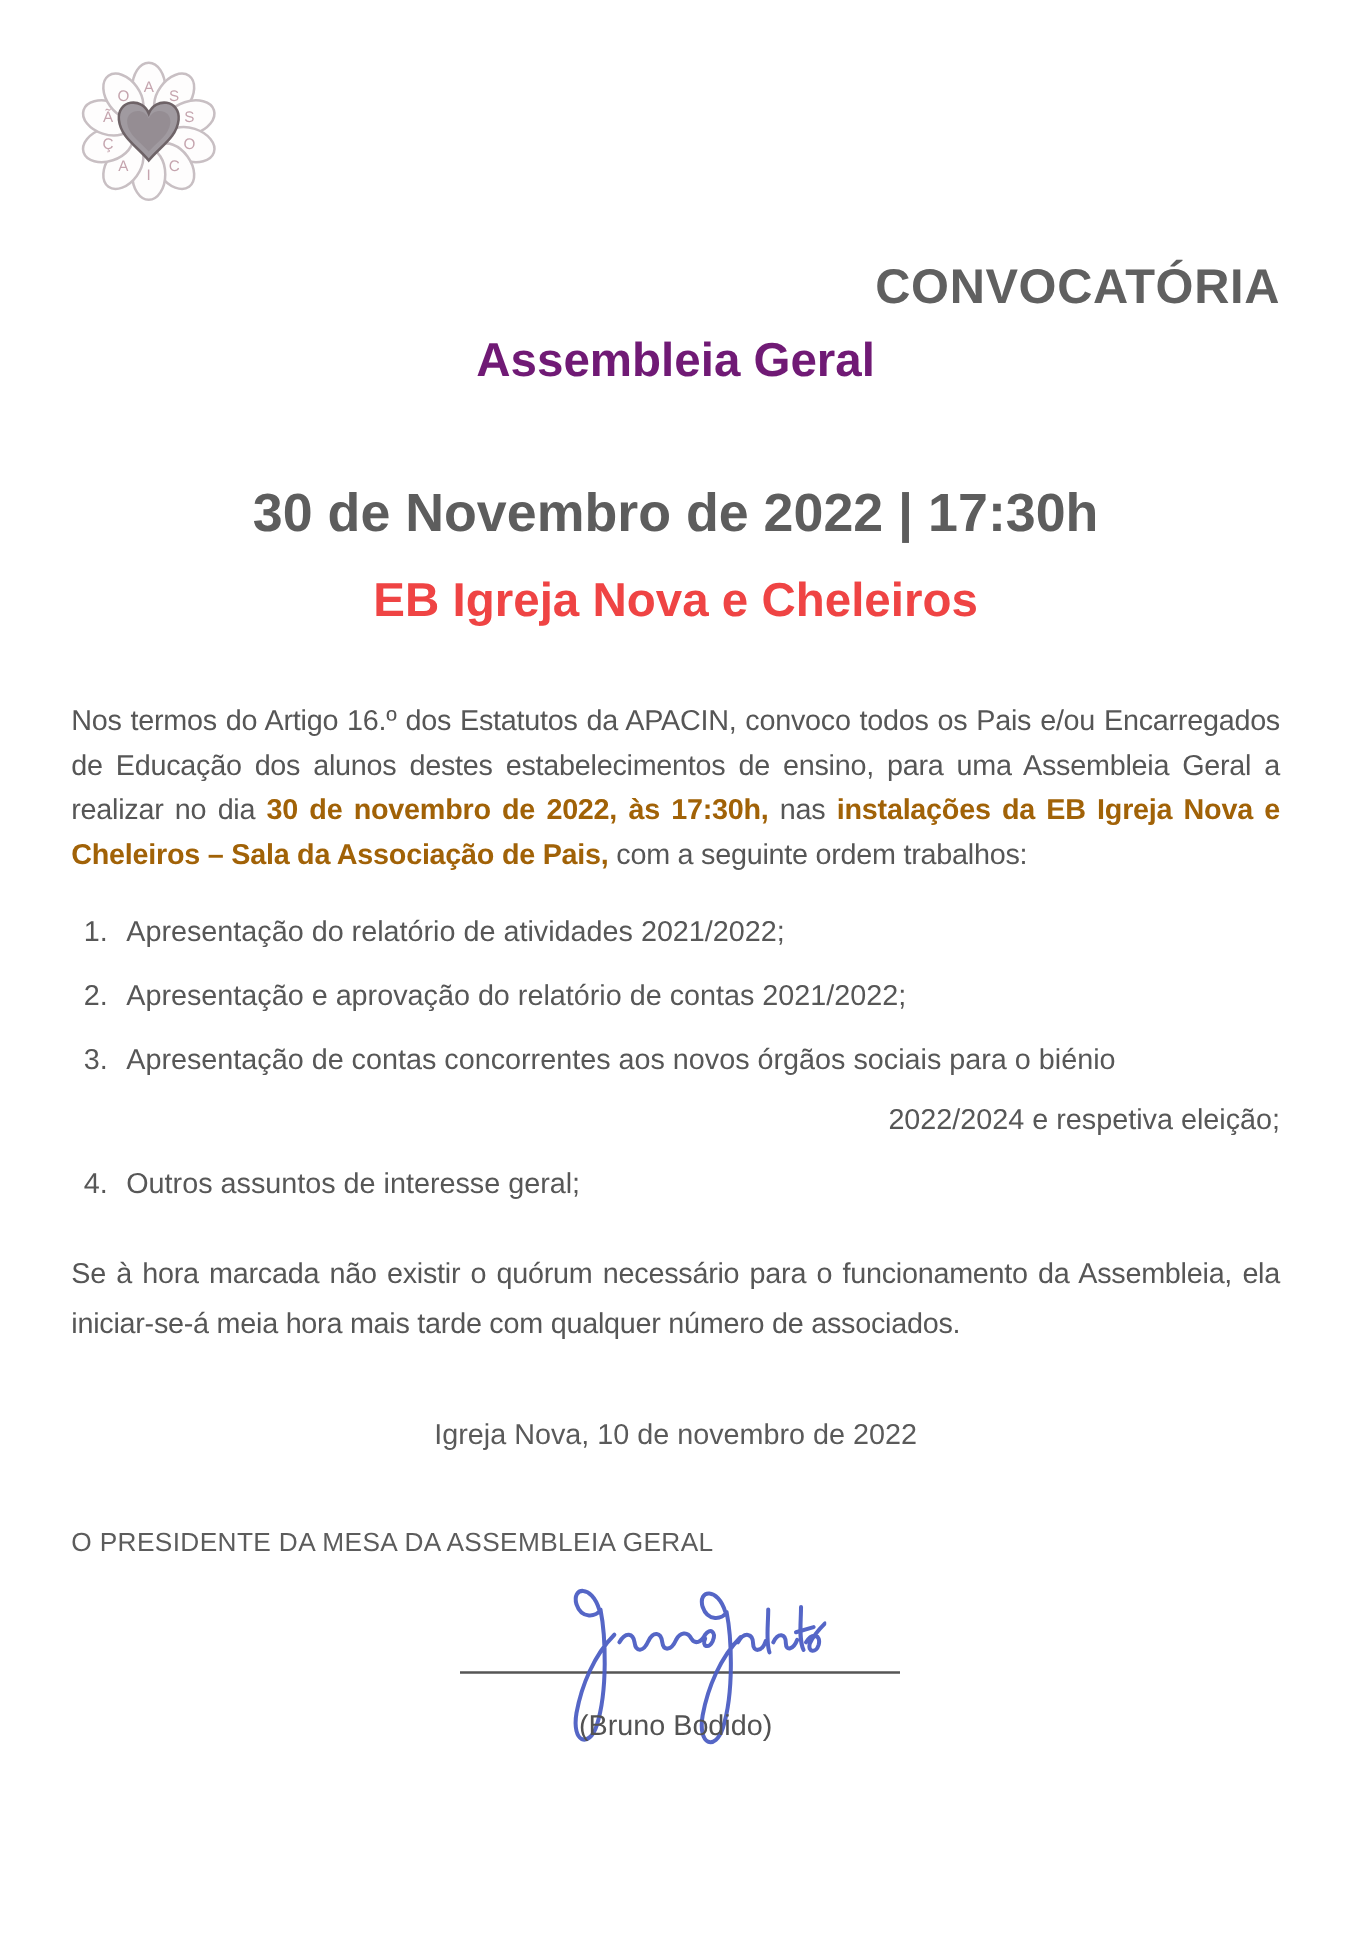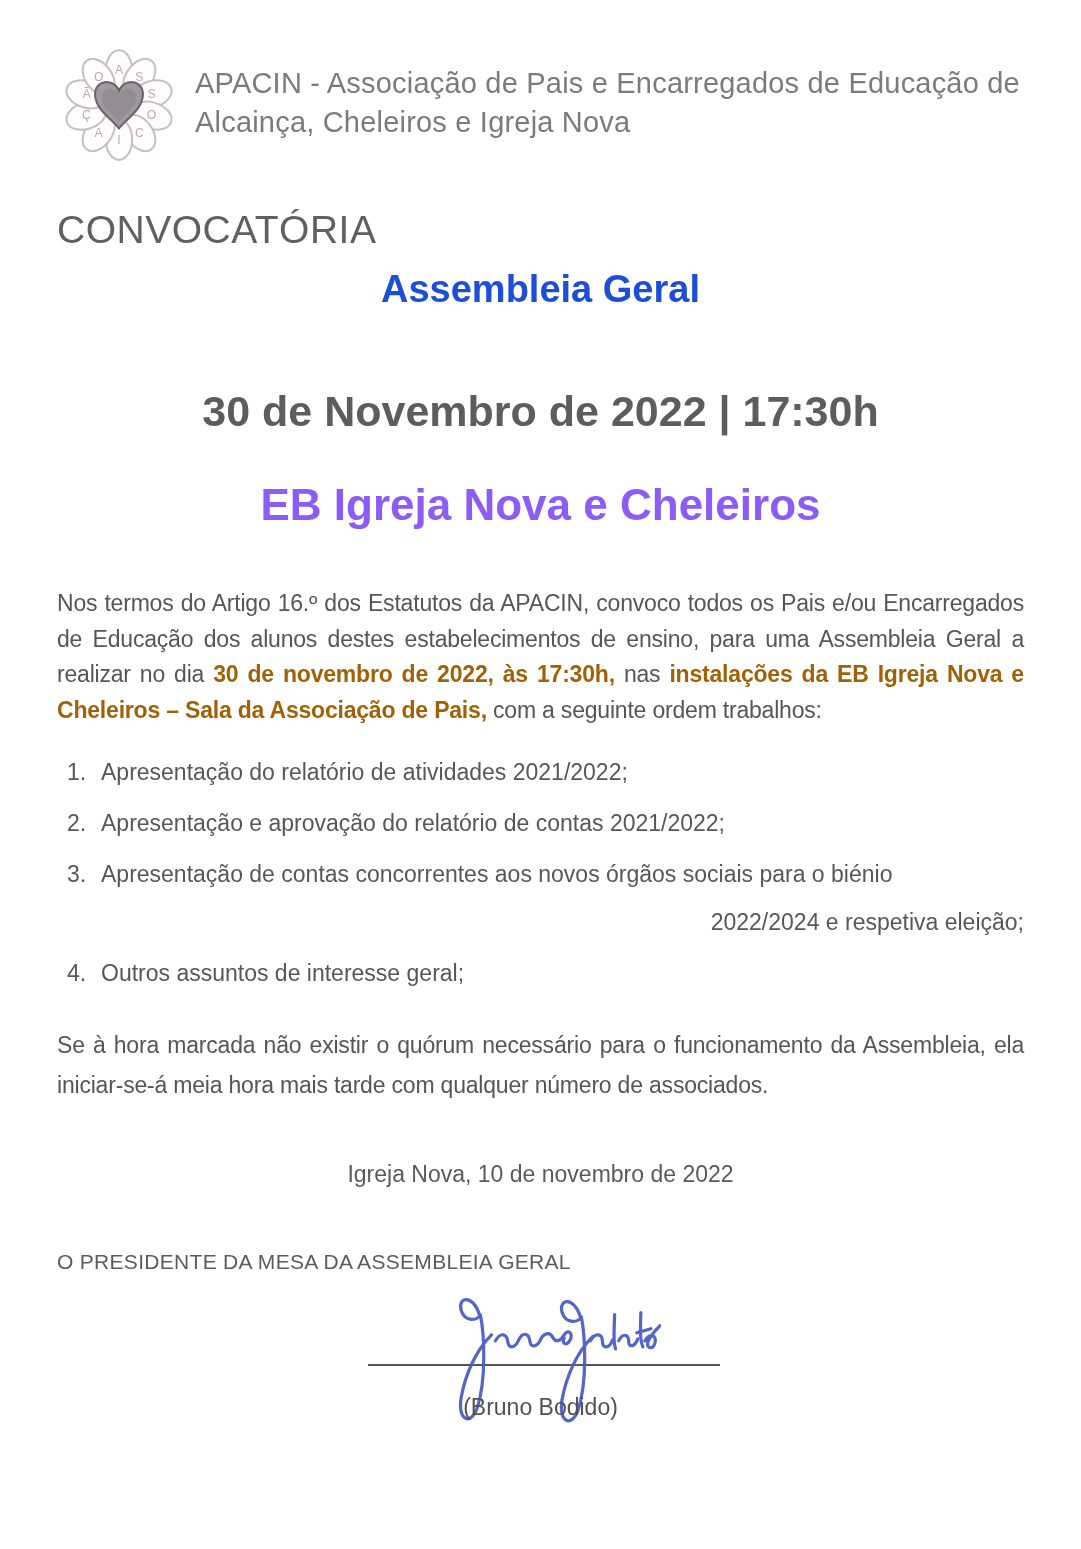--- a/index.html
+++ b/index.html
@@ -14,34 +14,34 @@
   
   .header{display:flex;align-items:flex-start;gap:14px;padding-top:40px;}
   .logo{width:124px;height:128px;flex:0 0 auto;}
   .org-name{
     margin-top:24px;
     font-size:29px;line-height:39px;color:#7b7b7b;letter-spacing:0.2px;
   }
 
   
   .title{
-    margin:40px 0 0 0;text-align:left;
-    font-size:39px;font-weight:normal;color:#606060;letter-spacing:0.5px;
+    margin:40px 0 0 0;text-align:right;
+    font-size:39px;font-weight:bold;color:#606060;letter-spacing:0.5px;
   }
   .subtitle{
     margin:16px 0 0 0;text-align:center;
-    font-size:38px;font-weight:bold;color:#1d4ed8;
+    font-size:38px;font-weight:bold;color:#701a75;
   }
   .datetime{
     margin:76px 0 0 0;text-align:center;
     font-size:43px;font-weight:bold;color:#5d5d5d;
   }
   .location{
-    margin:44px 0 0 0;text-align:center;
-    font-size:44px;font-weight:bold;color:#8b5cf6;
+    margin:24px 0 0 0;text-align:center;
+    font-size:38px;font-weight:bold;color:#ef4444;
   }
 
   
   .intro{
     margin:56px 0 0 0;
     font-size:23px;line-height:35.5px;letter-spacing:-0.2px;
     text-align:justify;color:#565656;
   }
   .intro b{color:#a16207;}
 
@@ -110,24 +110,20 @@
           <text x="29" y="78">Ç</text>
           <text x="29" y="57">Ã</text>
           <text x="41" y="40">O</text>
         </g>
         <g>
           <path d="M61 50 C 56 37, 36 39, 37.5 55 C 39 69, 52 76, 61 87 C 70 76, 83 69, 84.5 55 C 86 39, 66 37, 61 50 Z" fill="#a09aa0" stroke="#6e6367" stroke-width="2"></path>
           <path d="M61 54 C 57.5 45, 43 46.5, 44 57.5 C 45 67, 54 72, 61 80 C 68 72, 77 67, 78 57.5 C 79 46.5, 64.5 45, 61 54 Z" fill="#8d8389" opacity="0.55"></path>
         </g>
       </svg>
     </div>
-    <div class="org-name">
-      <div>APACIN - Associação de Pais e Encarregados de Educação de</div>
-      <div>Alcainça, Cheleiros e Igreja Nova</div>
-    </div>
   </div>
 
   <h1 class="title">CONVOCATÓRIA</h1>
   <h2 class="subtitle">Assembleia Geral</h2>
   <h2 class="datetime">30 de Novembro de 2022 | 17:30h</h2>
   <h3 class="location">EB Igreja Nova e Cheleiros</h3>
 
   <p class="intro"><span>Nos termos do Artigo 16.º dos Estatutos da APACIN, convoco todos os Pais e/ou Encarregados de Educação dos alunos destes estabelecimentos de ensino, para uma Assembleia Geral a realizar no dia </span><b>30 de novembro de 2022, às 17:30h,</b><span> nas </span><b>instalações da EB Igreja Nova e Cheleiros – Sala da Associação de Pais,</b><span> com a seguinte ordem trabalhos:</span></p>
 
   <div class="agenda">

